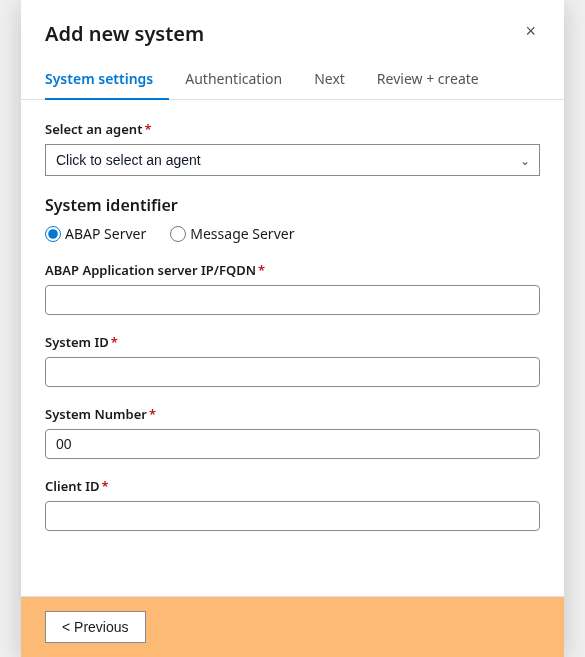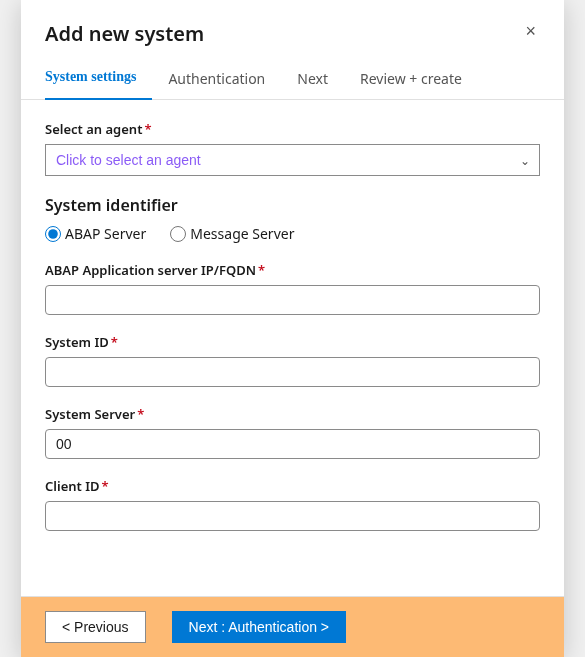--- a/index.html
+++ b/index.html
@@ -55,21 +55,20 @@
       color: #555;
       border-bottom: 2px solid transparent;
       margin-bottom: -1px;
       white-space: nowrap;
     }
     .tab:first-child { padding-left: 0; }
     .tab.active {
       color: #0078d4;
       border-bottom: 2px solid #0078d4;
       font-weight: 600;
-      font-family: Liberation Serif, serif;
     }
     .modal-body {
       flex: 1;
       padding: 20px 24px;
       overflow-y: auto;
     }
     .form-group {
       margin-bottom: 18px;
     }
     .form-label {
@@ -85,21 +84,21 @@
     }
     .select-wrapper {
       position: relative;
     }
     .select-wrapper select {
       width: 100%;
       padding: 7px 28px 7px 10px;
       border: 1px solid #8a8a8a;
       background: #fff;
       font-size: 14px;
-      color: #8b5cf6;
+      color: #0f172a;
       appearance: none;
       cursor: pointer;
       border-radius: 0;
       outline: none;
     }
     .select-chevron {
       position: absolute;
       right: 10px;
       top: 50%;
       transform: translateY(-50%);
@@ -230,31 +229,30 @@
 
     <div class="form-group">
       <label class="form-label">
         <span>System ID</span><span class="required">*</span>
       </label>
       <input type="text" class="text-input" style="">
     </div>
 
     <div class="form-group">
       <label class="form-label">
-        <span>System Server</span><span class="required">*</span>
+        <span>System Number</span><span class="required">*</span>
       </label>
       <input type="text" class="text-input" value="00" style="">
     </div>
 
     <div class="form-group">
       <label class="form-label">
         <span>Client ID</span><span class="required">*</span>
       </label>
       <input type="text" class="text-input" style="">
     </div>
 
   </div>
 
   <div class="modal-footer">
     <button class="btn-secondary">&lt; Previous</button>
-    <button class="btn-primary">Next : Authentication &gt;</button>
   </div>
 </div>
 
 </body></html>

